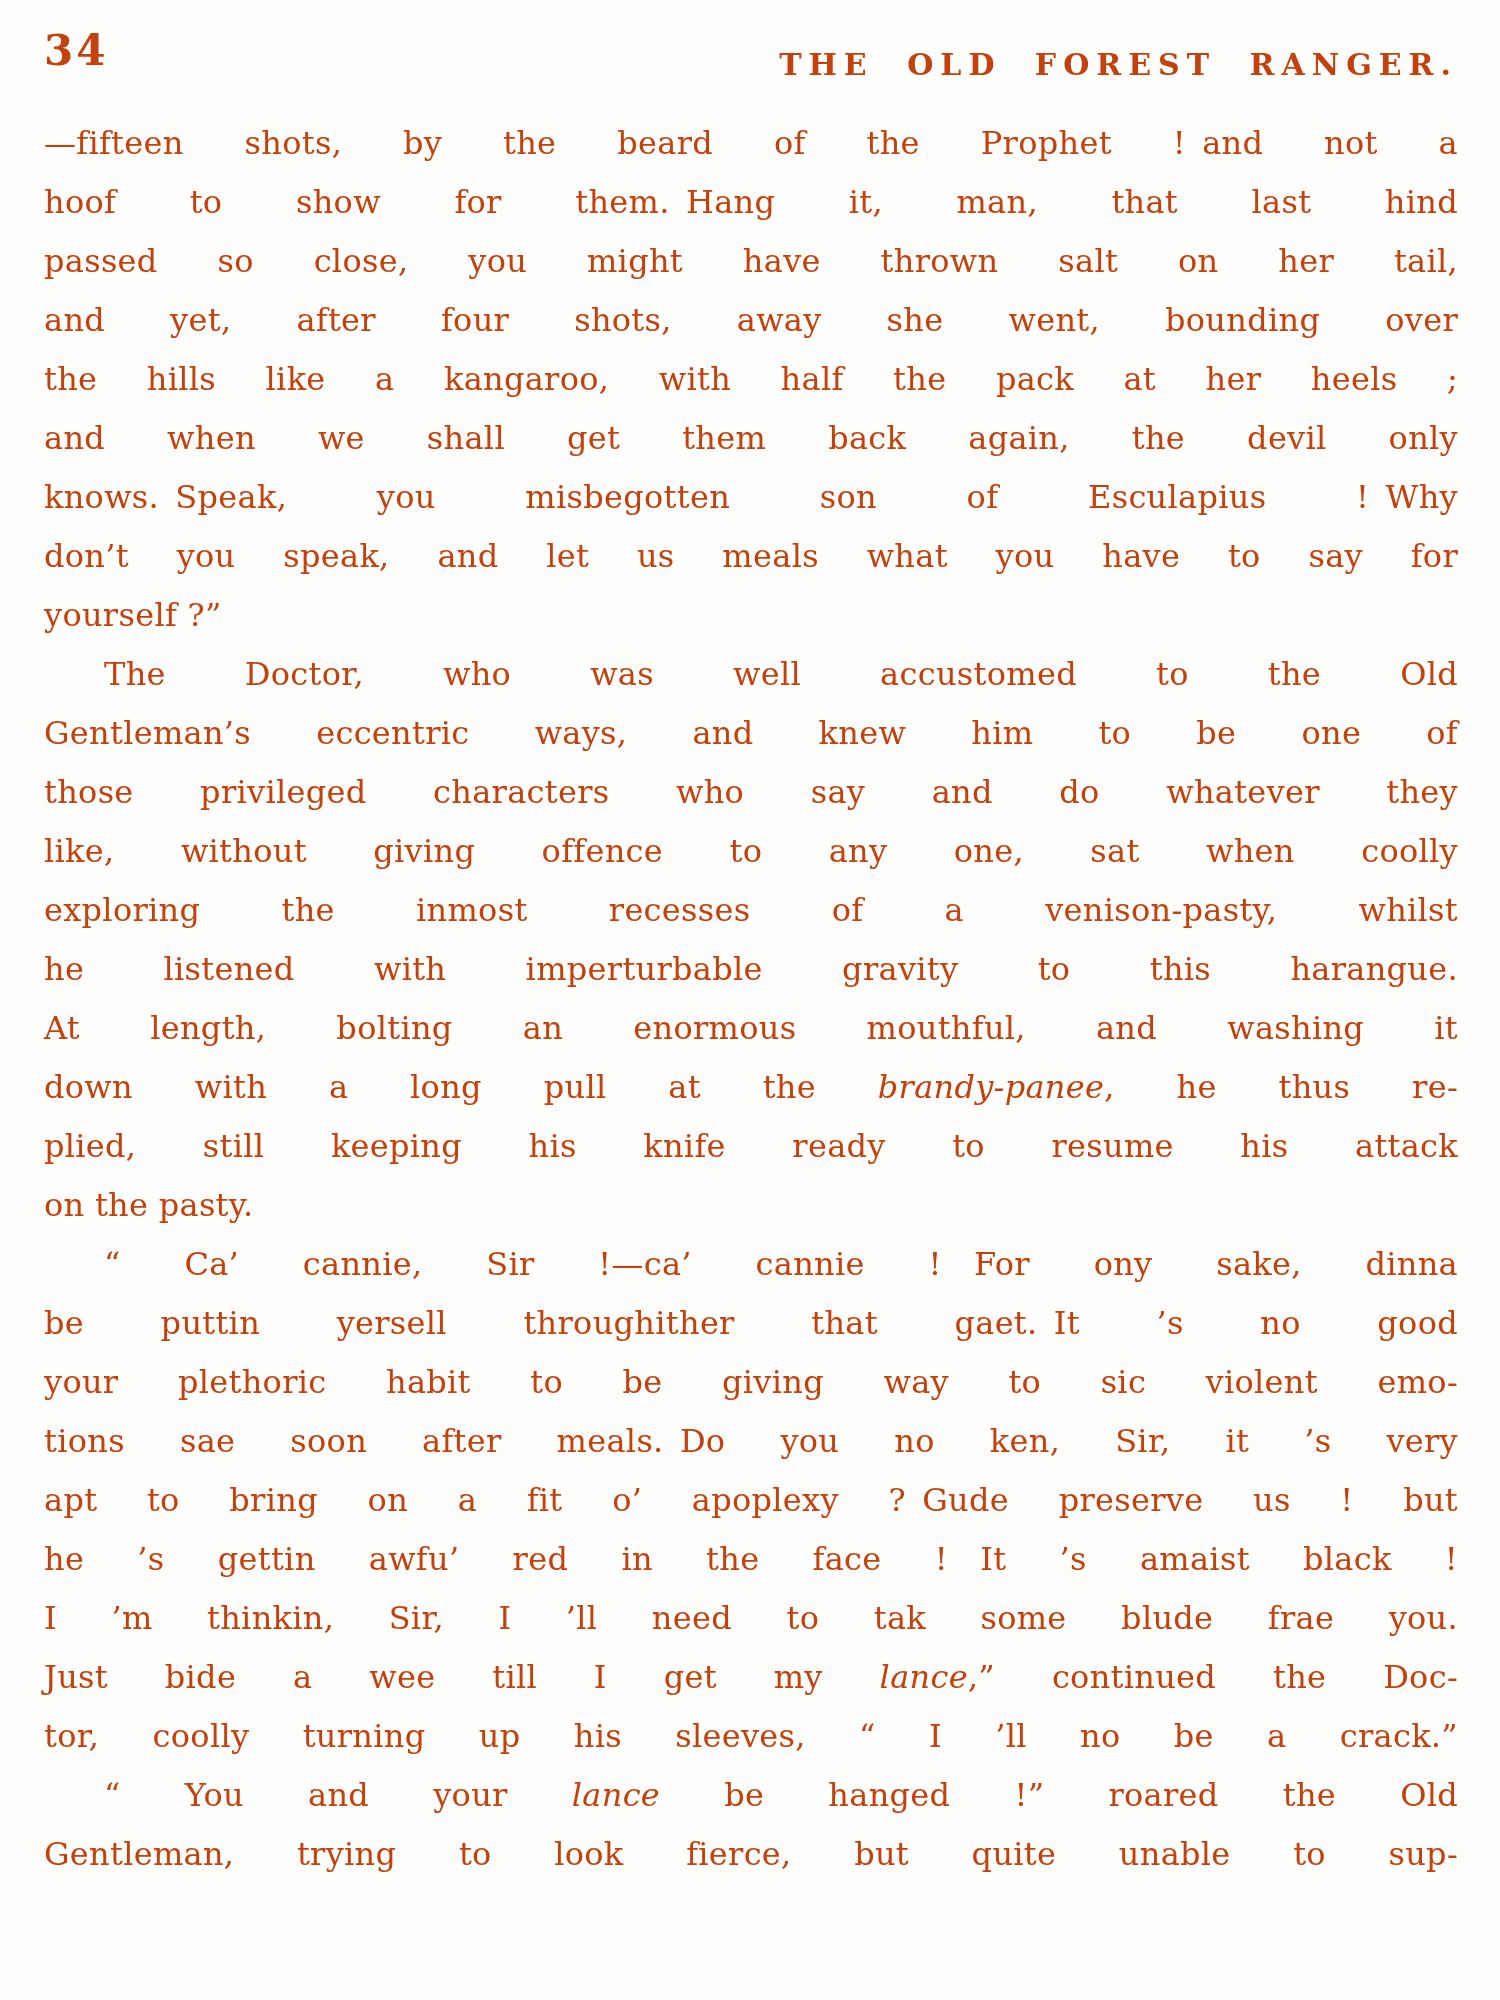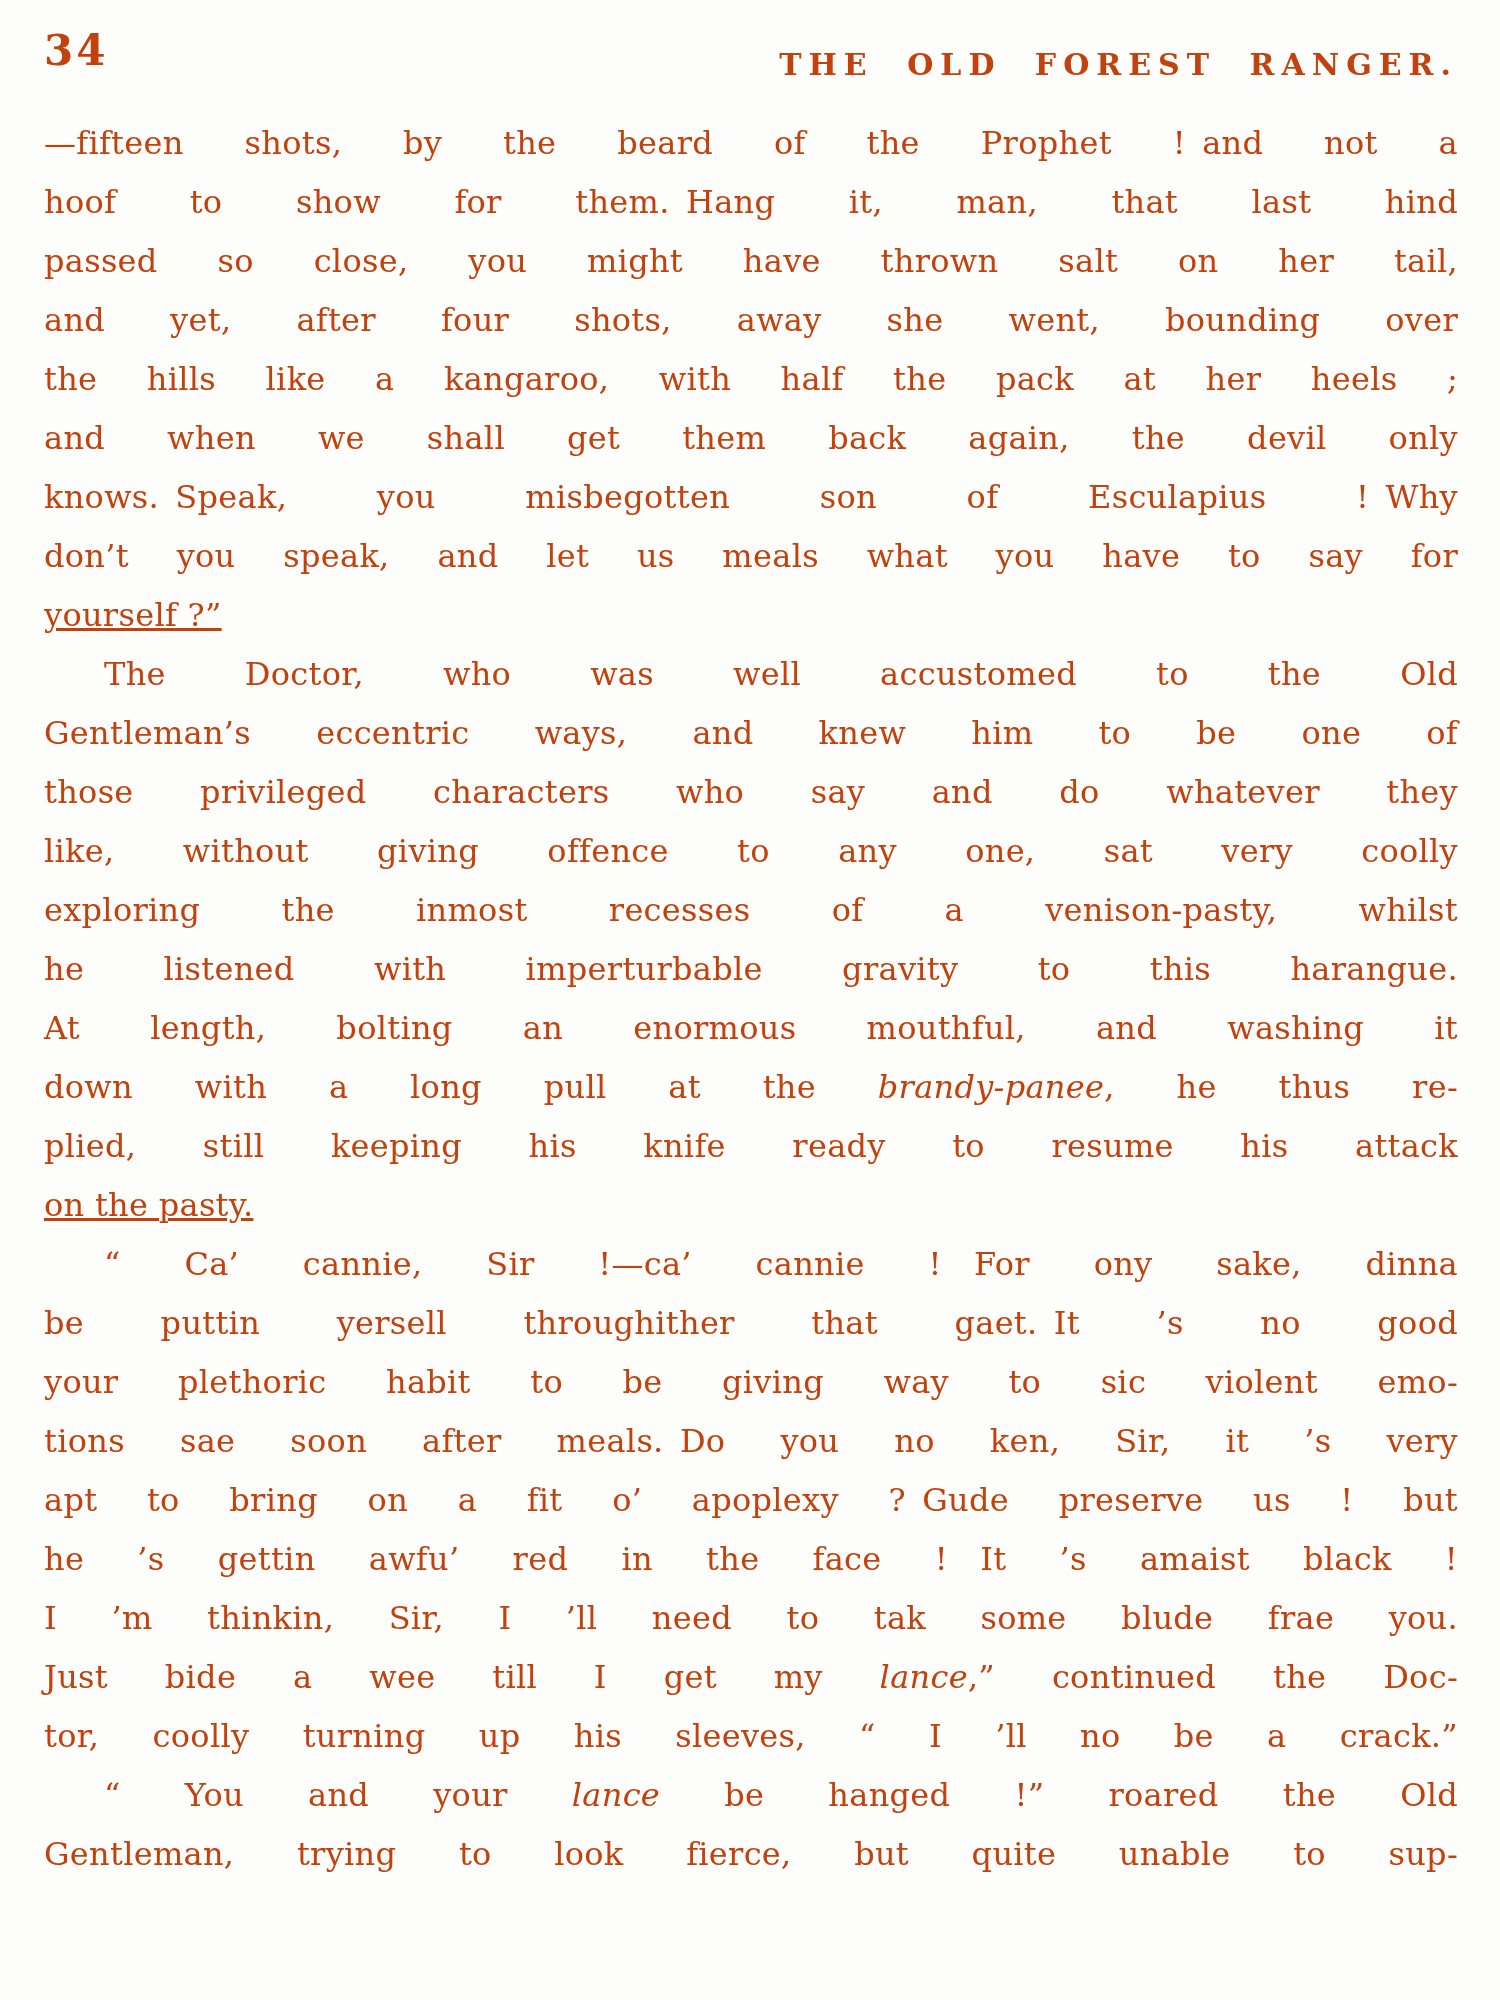--- a/index.html
+++ b/index.html
@@ -54,21 +54,20 @@
     margin: 0;
   }
   .line {
     text-align: justify;
     text-align-last: justify;
     -moz-text-align-last: justify;
     white-space: normal;
   }
   .line.no-just {
     text-align-last: left;
-    text-decoration: underline;
     -moz-text-align-last: left;
   }
   .line.indent {
     text-indent: 60px;
   }
   .line em {
   }
 </style>
 </head>
 <body>
@@ -87,21 +86,21 @@
         <div class="line"><span>the hills like a kangaroo, with half the pack at her heels ;</span></div>
         <div class="line"><span>and when we shall get them back again, the devil only</span></div>
         <div class="line"><span>knows. Speak, you misbegotten son of Esculapius ! Why</span></div>
         <div class="line"><span>don’t you speak, and let us meals what you have to say for</span></div>
         <div class="line no-just"><span>yourself ?”</span></div>
       </div>
       <div class="paragraph">
         <div class="line indent"><span>The Doctor, who was well accustomed to the Old</span></div>
         <div class="line"><span>Gentleman’s eccentric ways, and knew him to be one of</span></div>
         <div class="line"><span>those privileged characters who say and do whatever they</span></div>
-        <div class="line"><span>like, without giving offence to any one, sat very coolly</span></div>
+        <div class="line"><span>like, without giving offence to any one, sat when coolly</span></div>
         <div class="line"><span>exploring the inmost recesses of a venison-pasty, whilst</span></div>
         <div class="line"><span>he listened with imperturbable gravity to this harangue.</span></div>
         <div class="line"><span>At length, bolting an enormous mouthful, and washing it</span></div>
         <div class="line"><span>down with a long pull at the </span><em>brandy-panee</em><span>, he thus re-</span></div>
         <div class="line"><span>plied, still keeping his knife ready to resume his attack</span></div>
         <div class="line no-just"><span>on the pasty.</span></div>
       </div>
       <div class="paragraph">
         <div class="line indent"><span>“ Ca’ cannie, Sir !—ca’ cannie ! For ony sake, dinna</span></div>
         <div class="line"><span>be puttin yersell throughither that gaet. It ’s no good</span></div>

